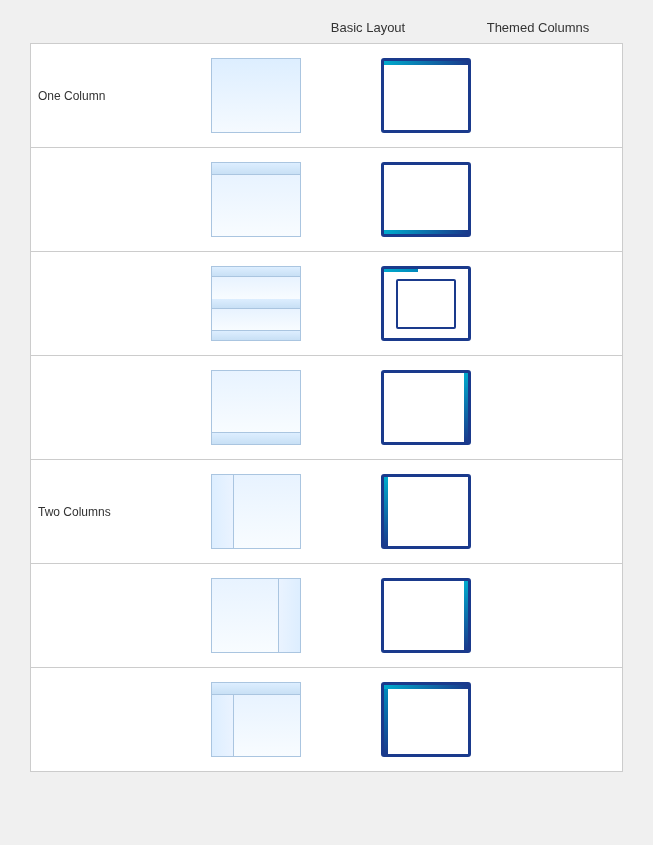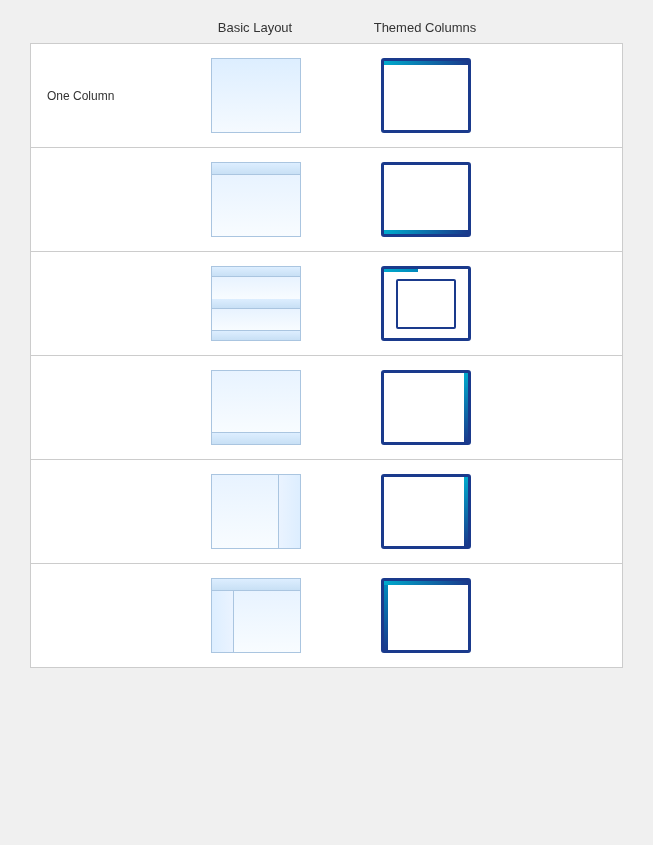--- a/index.html
+++ b/index.html
@@ -15,20 +15,21 @@
     .page-wrapper {
       width: 653px;
       min-height: 845px;
       background: #f0f0f0;
       padding: 20px 30px;
     }
     .header-row {
       display: flex;
       margin-left: 140px;
       margin-bottom: 8px;
+      justify-content: flex-end;
     }
     .header-cell {
       width: 170px;
       text-align: center;
       font-size: 13px;
       color: #333;
       font-weight: normal;
     }
     .layout-table {
       width: 100%;
@@ -40,21 +41,21 @@
       border-bottom: 1px solid #ccc;
       display: flex;
       align-items: center;
       min-height: 100px;
     }
     .layout-row:last-child {
       border-bottom: none;
     }
     .row-label {
       width: 140px;
-      padding-left: 16px;
+      padding-left: 7px;
       font-size: 12px;
       color: #333;
       flex-shrink: 0;
     }
     .layout-cell {
       width: 170px;
       display: flex;
       justify-content: center;
       align-items: center;
       padding: 14px 0;
@@ -381,20 +382,36 @@
           <div class="bar"></div>
         </div>
       </div>
       <div class="layout-cell">
         <div class="themed-right-bar">
           <div class="teal-bar"></div>
         </div>
       </div>
     </div>
 
+    <div class="layout-row">
+      <div class="row-label">
+        <span>Two Columns</span>
+      </div>
+      <div class="layout-cell">
+        <div class="thumb basic-two-cols">
+          <div class="left-col"></div>
+          <div class="right-col"></div>
+        </div>
+      </div>
+      <div class="layout-cell">
+        <div class="themed-left-bar">
+          <div class="teal-bar"></div>
+        </div>
+      </div>
+    </div>
 
     <div class="layout-row">
       <div class="row-label"></div>
       <div class="layout-cell">
         <div class="thumb basic-two-cols-right">
           <div class="left-col"></div>
           <div class="right-col"></div>
         </div>
       </div>
       <div class="layout-cell">

